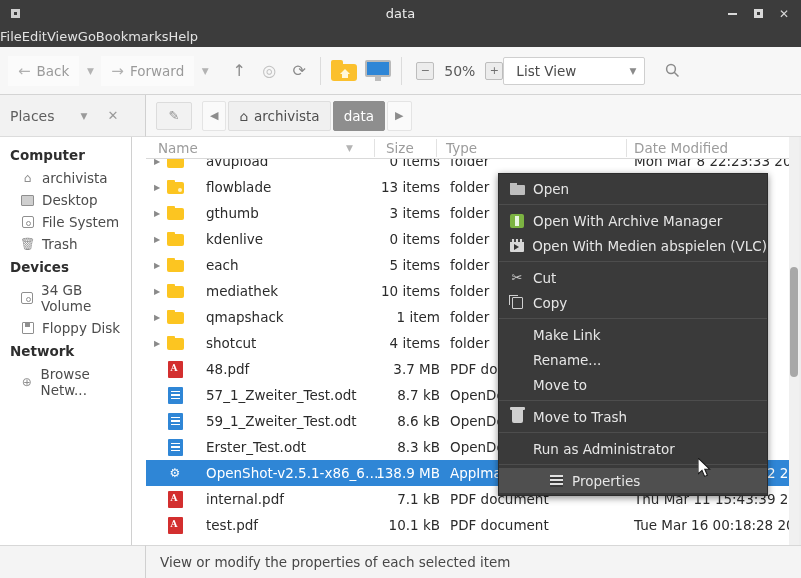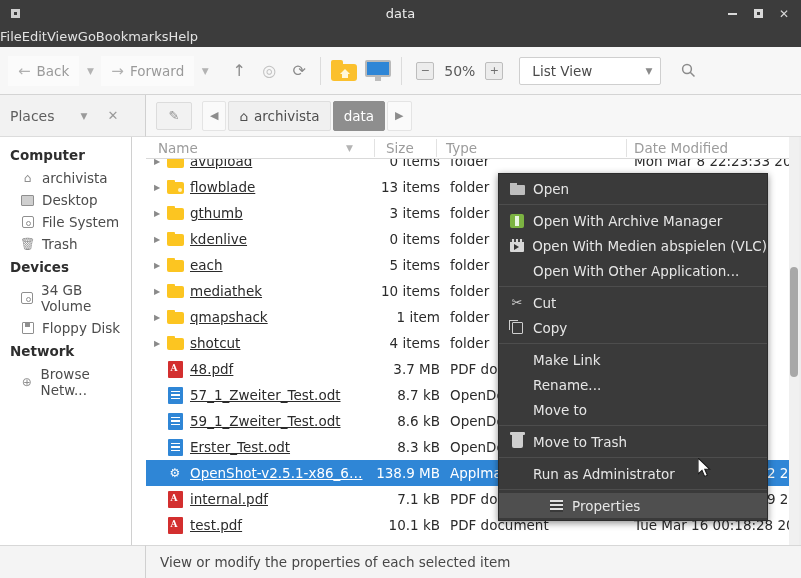--- a/index.html
+++ b/index.html
@@ -144,21 +144,21 @@
   .vhdr-sep { position: absolute; top: 2px; width: 1px; height: 18px; background: #e2e2e2; }
 
   .filelist {
     position: absolute; left: 146px; top: 159px; width: 643px; height: 386px;
     background: #ffffff; overflow: hidden;
   }
   .row { position: relative; height: 26px; display: flex; align-items: center; color: #2b2b2b; font-size: 13.5px; }
   .row.sel { background: #2f86d6; color: #ffffff; }
   .r-exp { position: absolute; left: 8px; color: #8a8a8a; font-size: 8px; }
   .r-icon { position: absolute; left: 20px; width: 18px; height: 18px; display:flex; align-items:center; justify-content:center; }
-  .r-name { position: absolute; left: 44px; white-space: nowrap; text-decoration: underline; }
+  .r-name { position: absolute; left: 60px; white-space: nowrap; }
   .r-size { position: absolute; left: 180px; width: 114px; text-align: right; }
   .r-type { position: absolute; left: 304px; white-space: nowrap; }
   .r-date { position: absolute; left: 488px; white-space: nowrap; }
 
   .ic-folder { width: 17px; height: 14px; position: relative; }
   .ic-folder .b { position:absolute; left:0; top:2px; width:17px; height:12px; background:#fcc521; border-radius:1px 2px 2px 2px; }
   .ic-folder .t { position:absolute; left:0; top:0; width:8px; height:4px; background:#fcc521; border-radius:1px 1px 0 0; }
   .ic-folder .dot { position:absolute; right:2px; bottom:2px; width:4px; height:4px; background:#fff2c4; border-radius:50%; }
 
   .ic-pdf { width: 15px; height: 17px; background: #d32f2f; border-radius: 1px; position: relative; }
@@ -278,21 +278,21 @@
           <span class="stand"></span>
       </span>
     </div>
 
     <div class="tsep"></div>
 
     <div class="zoom-chip" style="margin-left:8px">−</div>
     <div class="zoom-val">50%</div>
     <div class="zoom-chip">+</div>
 
-    <div class="viewselect" style="margin-left:16px">
+    <div class="viewselect" style="margin-left:0">
       <span>List View</span>
       <span class="vcaret">▼</span>
     </div>
 
     <div class="tb-icon-btn" style="margin-left:12px">
       <svg width="15" height="15" viewBox="0 0 15 15">
         <circle cx="6" cy="6" r="4.4" fill="none" stroke="#8c8c8c" stroke-width="1.5"></circle>
         <line x1="9.2" y1="9.2" x2="13.5" y2="13.5" stroke="#8c8c8c" stroke-width="1.5"></line>
       </svg>
     </div>
@@ -589,23 +589,20 @@
           <span class="cico-arch"></span>
         </span>
       <span class="ctx-label">Open With Archive Manager</span>
     </div>
     <div class="ctxitem">
       <span class="ctx-ico">
           <span class="cico-vlc"></span>
         </span>
       <span class="ctx-label">Open With Medien abspielen (VLC)</span>
     </div>
-    <div class="ctxitem ctx-indent">
-      <span class="ctx-label">Open With Other Application...</span>
-    </div>
     <div class="ctx-sep"></div>
     <div class="ctxitem">
       <span class="ctx-ico cico-cut">✂</span>
       <span class="ctx-label">Cut</span>
     </div>
     <div class="ctxitem">
       <span class="ctx-ico">
           <span class="cico-copy"></span>
         </span>
       <span class="ctx-label">Copy</span>

